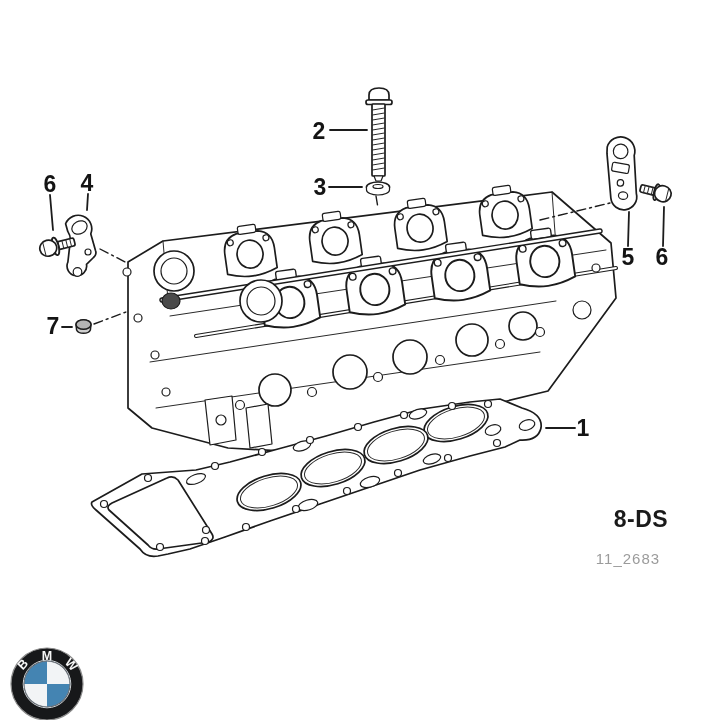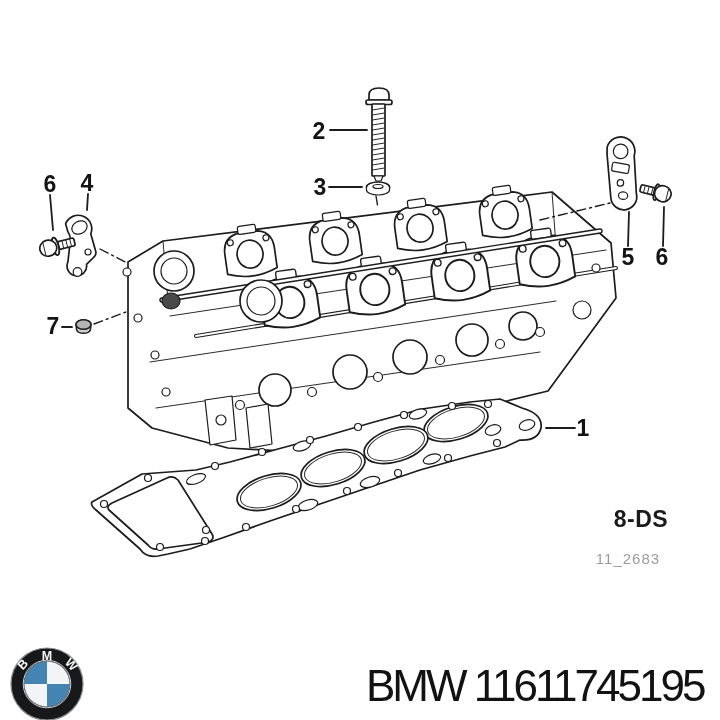--- a/index.html
+++ b/index.html
@@ -246,14 +246,13 @@
     <path d="M39 38 L61.8 38 A22.8 22.8 0 0 1 39 60.8 Z" fill="#4484b2"></path>
     <path d="M39 38 L39 60.8 A22.8 22.8 0 0 1 16.2 38 Z" fill="#f2f4f6"></path>
     <circle cx="39" cy="38" r="22.8" fill="none" stroke="#7d8790" stroke-width="0.8"></circle>
     <g>
       <text transform="translate(17.8,21.2) rotate(-47)">B</text>
       <text transform="translate(39,13.5)">M</text>
       <text transform="translate(60.2,21.2) rotate(47)">W</text>
     </g>
   </svg>
 
-  <div class="caption">BMW 11611745195</div>
 </div>
 
 </body></html>

